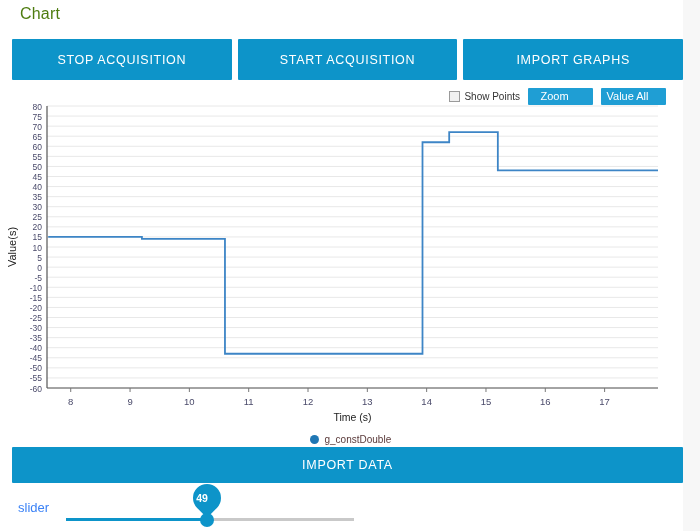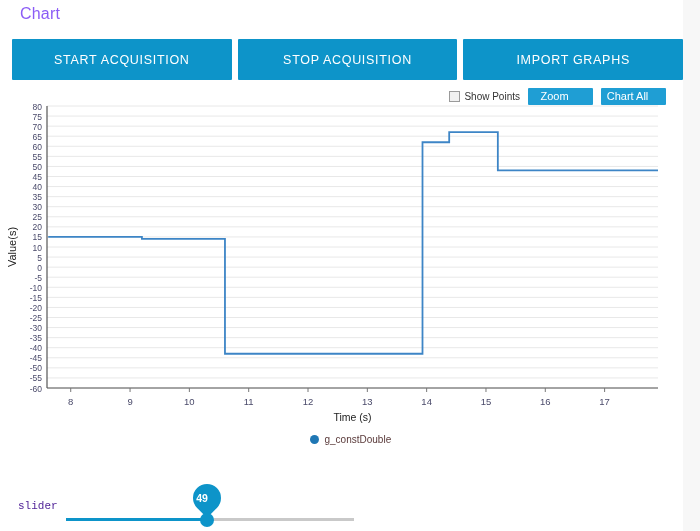--- a/index.html
+++ b/index.html
@@ -25,21 +25,21 @@
     width: 683px;
     background: #ffffff;
     height: 531px;
     box-sizing: border-box;
   }
   .page-title {
     position: absolute;
     left: 20px;
     top: 5px;
     font-size: 16px;
-    color: #8b5cf6;
+    color: #4d7c0f;
     font-family: "Liberation Sans", sans-serif;
     letter-spacing: 0.2px;
   }
   
   .btn-bar {
     position: absolute;
     left: 12px;
     top: 39px;
     width: 671px;
     height: 41px;
@@ -138,23 +138,23 @@
     position: absolute;
     left: 0;
     top: 487px;
     width: 683px;
     height: 44px;
   }
   .slider-label {
     position: absolute;
     left: 18px;
     top: 13px;
-    font-size: 11px;
-    color: #4c1d95;
-    font-family: Liberation Mono, monospace;
+    font-size: 13px;
+    color: #3b82f6;
+    font-family: Liberation Sans, sans-serif;
   }
   .slider-track-wrap {
     position: absolute;
     left: 66px;
     top: 31px;
     width: 288px;
     height: 3px;
   }
   .slider-track-bg {
     position: absolute;
@@ -213,32 +213,32 @@
 </style>
 </head>
 <body>
 
 <div class="page">
   <div class="card">
 
     <div class="page-title">Chart</div>
 
     <div class="btn-bar">
+      <button class="mat-btn">STOP ACQUISITION</button>
       <button class="mat-btn">START ACQUISITION</button>
-      <button class="mat-btn">STOP ACQUISITION</button>
       <button class="mat-btn">IMPORT GRAPHS</button>
     </div>
 
     <div class="chart-toolbar">
       <label class="cb-wrap">
         <span class="cb-box"></span>
         <span class="cb-label">Show Points</span>
       </label>
       <button class="small-btn">Zoom</button>
-      <button class="small-btn">Chart All</button>
+      <button class="small-btn">Value All</button>
     </div>
 
     <div class="chart-area">
       <svg class="chart-svg" id="chart-svg" width="683" height="345">
           <rect x="47" y="6" width="611" height="282" fill="#ffffff"></rect>
           <line x1="47" y1="288" x2="658" y2="288" stroke="#e8e8e8" stroke-width="1"></line>
           <line x1="47" y1="277.92857142857144" x2="658" y2="277.92857142857144" stroke="#e8e8e8" stroke-width="1"></line>
           <line x1="47" y1="267.85714285714283" x2="658" y2="267.85714285714283" stroke="#e8e8e8" stroke-width="1"></line>
           <line x1="47" y1="257.7857142857143" x2="658" y2="257.7857142857143" stroke="#e8e8e8" stroke-width="1"></line>
           <line x1="47" y1="247.71428571428572" x2="658" y2="247.71428571428572" stroke="#e8e8e8" stroke-width="1"></line>
@@ -318,20 +318,23 @@
           <line x1="604.6116504854369" y1="288" x2="604.6116504854369" y2="292" stroke="#777777" stroke-width="1"></line>
           <text x="604.6116504854369" y="305" text-anchor="middle" font-size="9.5" fill="#4a4a6a">17</text>
           <text x="352.5" y="321" text-anchor="middle" font-size="10.5" fill="#222222">Time (s)</text>
           <text x="16" y="147" text-anchor="middle" font-size="11" fill="#222222" transform="rotate(-90 16 147)">Value(s)</text>
           <path d="M48.18640776699032,136.92857142857144 L141.9126213592233,136.92857142857144 L141.9126213592233,138.94285714285715 L224.9611650485437,138.94285714285715 L224.9611650485437,253.75714285714287 L422.49805825242726,253.75714285714287 L422.49805825242726,42.25714285714287 L449.19223300970884,42.25714285714287 L449.19223300970884,32.18571428571428 L497.8349514563107,32.18571428571428 L497.8349514563107,70.45714285714286 L655.0339805825245,70.45714285714286 L655.0339805825245,70.45714285714286 L658,70.45714285714286" fill="none" stroke="#3d85c6" stroke-width="1.8"></path>
           <circle cx="314.5" cy="339.5" r="4.5" fill="#1f77b4"></circle>
           <text x="324.5" y="343" font-size="10" fill="#5a3a3a">g_constDouble</text>
         </svg>
     </div>
 
+    <div class="import-bar">
+      <button class="import-btn">IMPORT DATA</button>
+    </div>
 
     <div class="slider-row">
       <div class="slider-label">slider</div>
       <div class="slider-track-wrap">
         <div class="slider-track-bg"></div>
         <div class="slider-track-fill" id="slider-fill" style="width: 141.12px;"></div>
         <div class="slider-pin" id="slider-pin" style="left: 141.12px;"></div>
         <div class="slider-pin-val" id="slider-pin-val" style="left: 136px;">49</div>
         <div class="slider-thumb" id="slider-thumb" style="left: 141.12px;"></div>
       </div>

